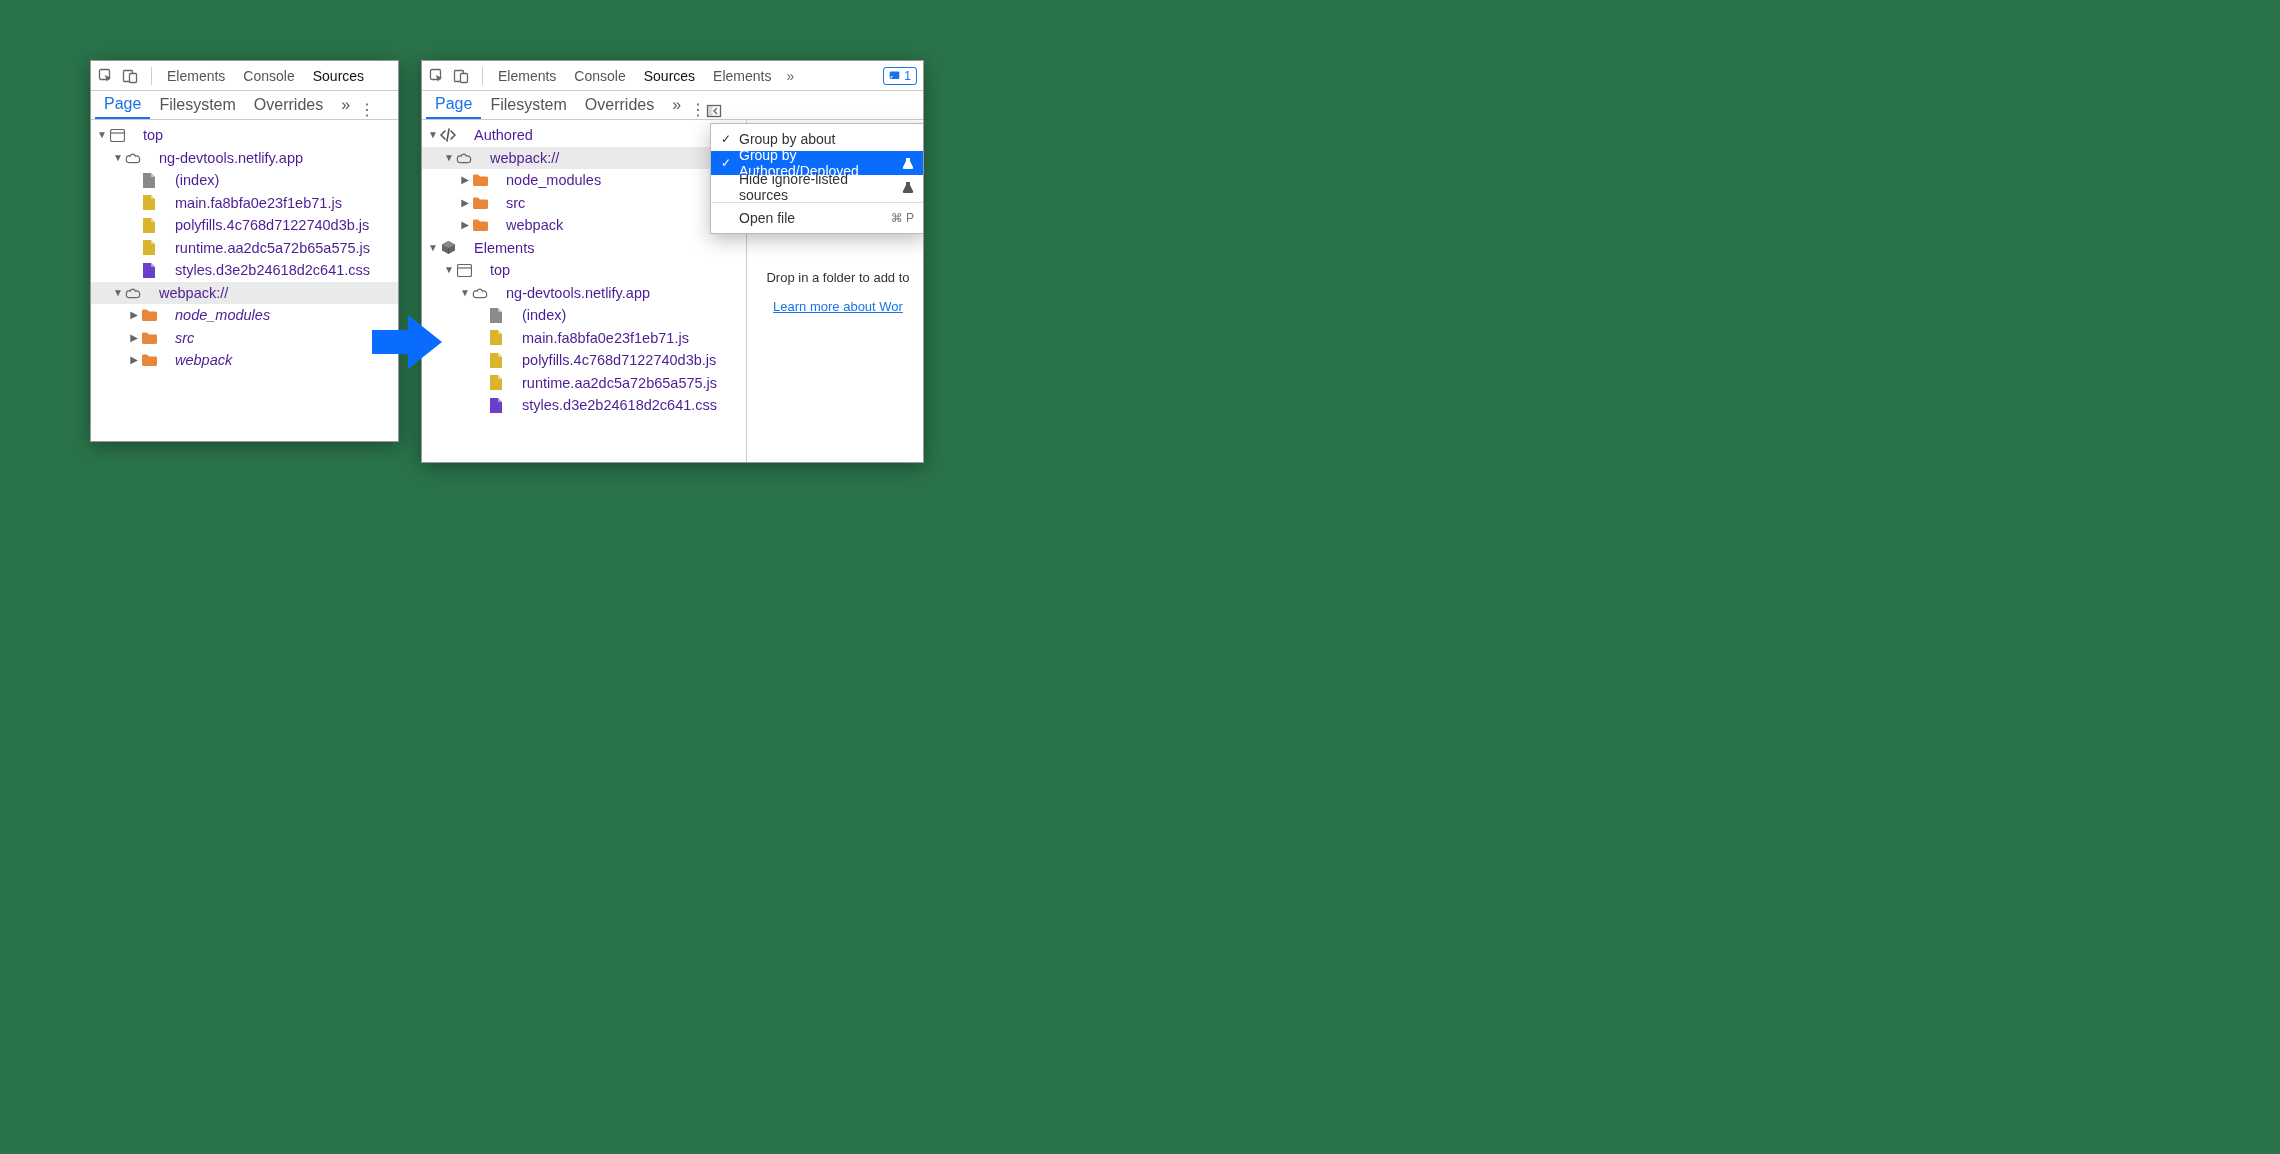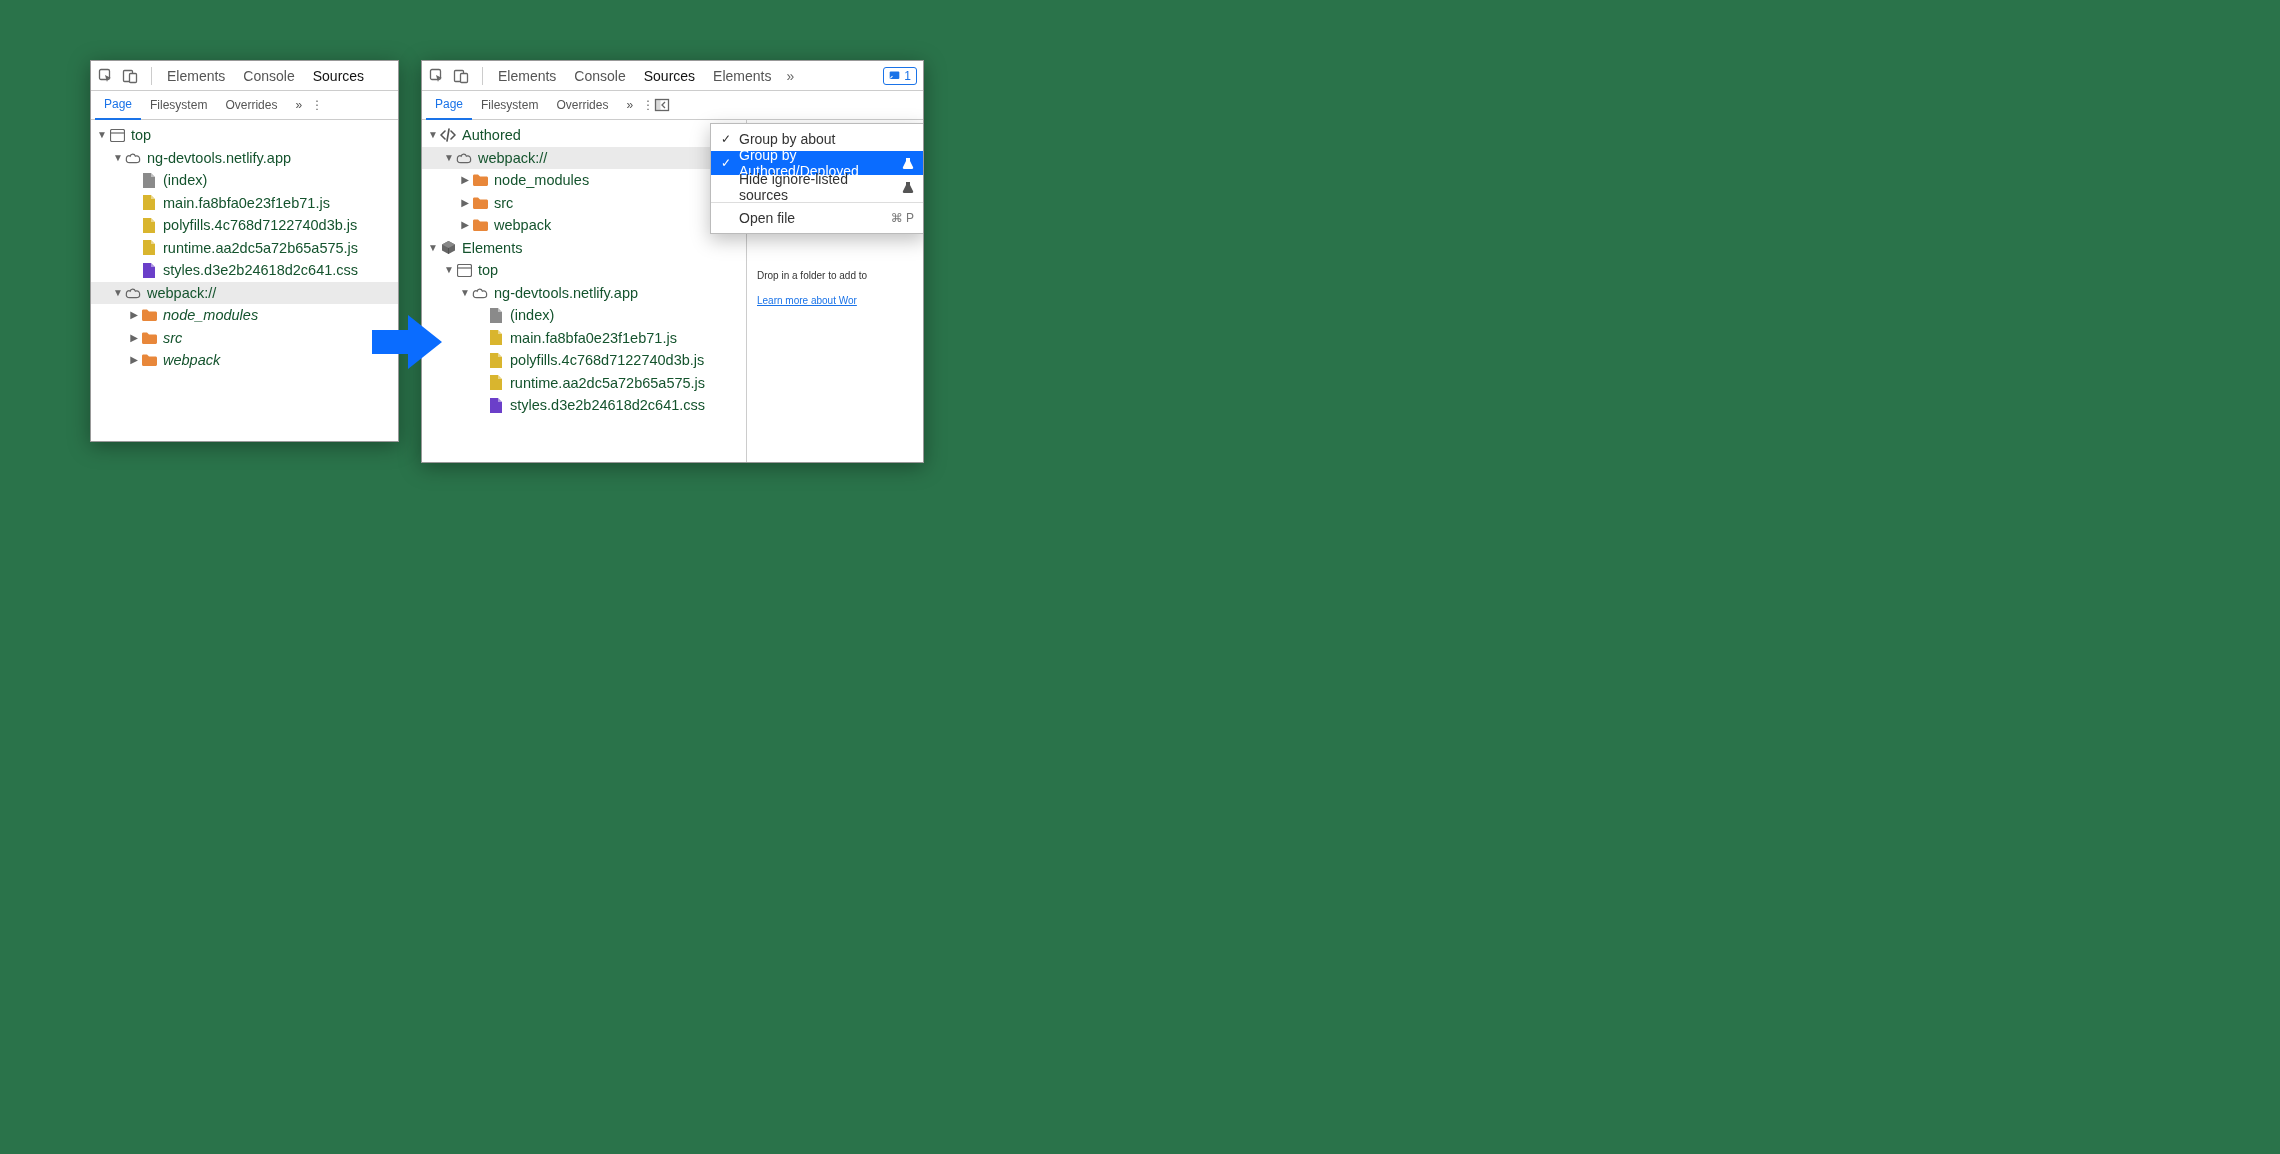--- a/index.html
+++ b/index.html
@@ -40,37 +40,37 @@
   .toolbar .spacer { flex:1; }
   .toolbar .badge {
     border:1.5px solid #1a73e8; color:#1a73e8; border-radius:3px;
     padding:0 5px; font-size:12px; display:flex; align-items:center; gap:4px;
     height:18px;
   }
 
   .subbar {
     height: 29px;
     border-bottom: 1px solid #ccc;
-    display:flex; align-items:center;
-    font-size:12px; color:#555;
+    display:flex; align-items:flex-end;
+    font-size:16px; color:#555;
     padding:0 4px;
     background:#fff;
   }
   .subbar .stab { padding:0 9px; height:29px; display:flex; align-items:center; }
   .subbar .stab.active { color:#1a73e8; border-bottom:2px solid #1a73e8; height:29px; }
 
   
   .tree { padding: 4px 0; font-size:14.5px; line-height:22.5px; }
   .row { display:flex; align-items:center; height:22.5px; white-space:nowrap; }
   .row.sel { background:#eaeaea; }
   .row .indent { display:inline-block; }
   .arrow { width:10px; text-align:center; color:#666; font-size:10px; margin-right:2px;}
   .arrow.blank { visibility:hidden; }
   .ico { width:16px; height:16px; margin-right:6px; display:inline-flex; align-items:center; justify-content:center; }
-  .lbl { color:#14532d; }
+  .lbl { color:#4c1d95;margin-left:12px; }
   .lbl.italic { font-style:italic; }
 
   
   svg { display:block; }
 
   
   .menu {
     position:absolute;
     background:#fff;
     border:1px solid #bbb;
@@ -88,22 +88,23 @@
   .menu .short { color:#777; font-size:12px; }
   .flask { width:12px; height:12px; }
 
   
   .rightpane {
     position:absolute;
     left:324px; top:59px;
     right:0; bottom:0;
     border-left:1px solid #ccc;
     padding:10px 4px 0 10px;
-    font-size:10px;
+    font-size:13px;
     color:#333;
+    text-align:center;
     overflow:hidden;
   }
   .link { color:#1a73e8; text-decoration:underline;margin-top:36px; }
 
   
   .big-arrow {
     position:absolute;
     left: 372px; top: 312px;
     width: 70px; height: 60px;
     z-index:5;

